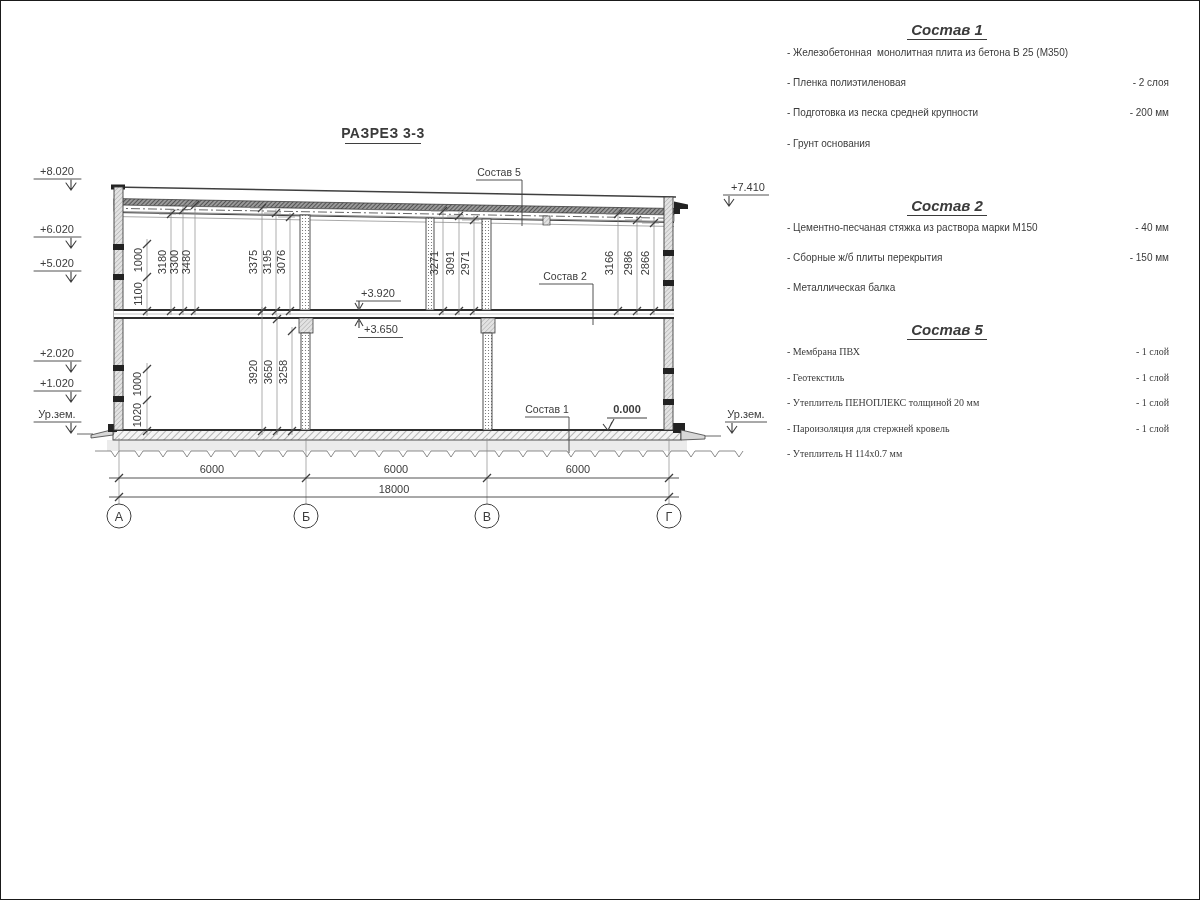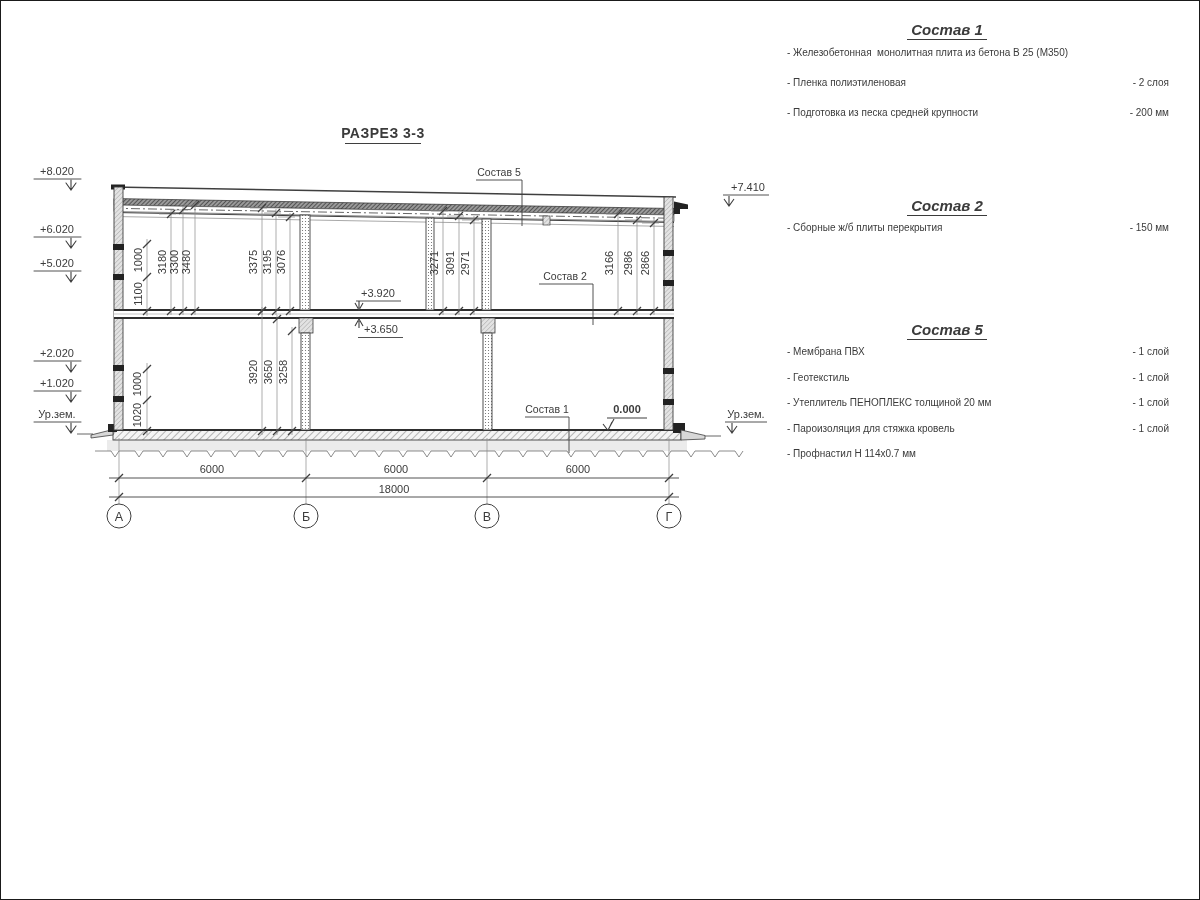--- a/index.html
+++ b/index.html
@@ -10,21 +10,21 @@
   .elevtxt{font-size:11px;}
   .lbltxt{font-size:10.5px;}
   .axtxt{font-size:12.5px;}
   .titletxt{font-size:14px;letter-spacing:0.5px;}
   .specs{position:absolute;left:786px;top:0;width:382px;height:560px;}
   .spec-section{position:absolute;left:0;width:382px;}
   .spec-head{display:block;width:320px;margin:0;text-align:center;font-size:15px;font-weight:bold;font-style:italic;}
   .spec-head span{border-bottom:1.4px solid #3b3b3b;padding:0 4px 1px 4px;}
   .spec-row{display:flex;justify-content:space-between;align-items:baseline;font-size:10px;line-height:13px;}
   .rh30{min-height:30.2px;}
-  .rh26{min-height:25.6px;}
+  .rh26{min-height:25.6px;font-family:Liberation Serif, serif;}
   .spec-name{white-space:pre-wrap;}
   .spec-val{white-space:nowrap;padding-left:8px;margin-left:6px;}
 </style>
 </head>
 <body>
 
 <div class="page">
 
 <svg width="1200" height="900" viewBox="0 0 1200 900">
   <defs>
@@ -271,50 +271,62 @@
           <span class="spec-val"></span>
         </div>
     <div class="spec-row rh30">
           <span class="spec-name">- Пленка полиэтиленовая</span>
           <span class="spec-val">- 2 слоя</span>
         </div>
     <div class="spec-row rh30">
           <span class="spec-name">- Подготовка из песка средней крупности</span>
           <span class="spec-val">- 200 мм</span>
         </div>
+    <div class="spec-row rh30">
+          <span class="spec-name">- Грунт основания</span>
+          <span class="spec-val"></span>
+        </div>
   </div>
 
   <div class="spec-section" style="top:196px;">
     <h3 class="spec-head"><span>Состав 2</span></h3>
     <div style="height:7px"></div>
     <div class="spec-row rh30">
+          <span class="spec-name">- Цементно-песчаная стяжка из раствора марки М150</span>
+          <span class="spec-val">- 40 мм</span>
+        </div>
+    <div class="spec-row rh30">
           <span class="spec-name">- Сборные ж/б плиты перекрытия</span>
           <span class="spec-val">- 150 мм</span>
+        </div>
+    <div class="spec-row rh30">
+          <span class="spec-name">- Металлическая балка</span>
+          <span class="spec-val"></span>
         </div>
   </div>
 
   <div class="spec-section" style="top:320px;">
     <h3 class="spec-head"><span>Состав 5</span></h3>
     <div style="height:7px"></div>
     <div class="spec-row rh26">
           <span class="spec-name">- Мембрана ПВХ</span>
           <span class="spec-val">- 1 слой</span>
         </div>
     <div class="spec-row rh26">
           <span class="spec-name">- Геотекстиль</span>
           <span class="spec-val">- 1 слой</span>
         </div>
     <div class="spec-row rh26">
           <span class="spec-name">- Утеплитель ПЕНОПЛЕКС толщиной 20 мм</span>
           <span class="spec-val">- 1 слой</span>
         </div>
     <div class="spec-row rh26">
-          <span class="spec-name">- Пароизоляция для стяжка кровель</span>
+          <span class="spec-name">- Пароизоляция для стержней кровель</span>
           <span class="spec-val">- 1 слой</span>
         </div>
     <div class="spec-row rh26">
-          <span class="spec-name">- Профнастил Н 114х0.7 мм</span>
+          <span class="spec-name">- Утеплитель Н 114х0.7 мм</span>
           <span class="spec-val"></span>
         </div>
   </div>
 
 </div>
 </div>
 
 </body></html>

